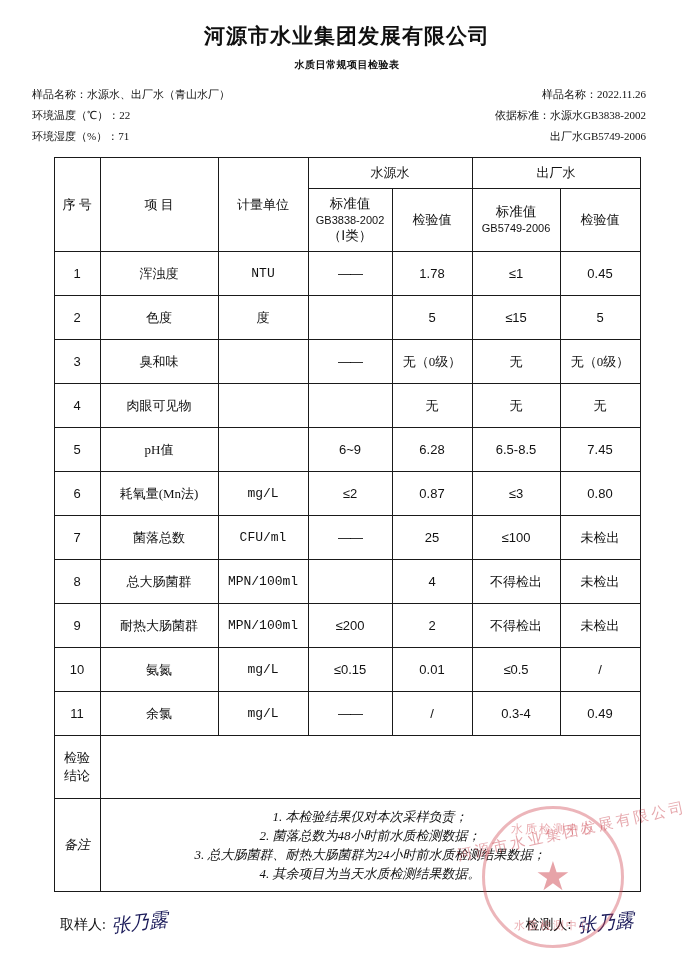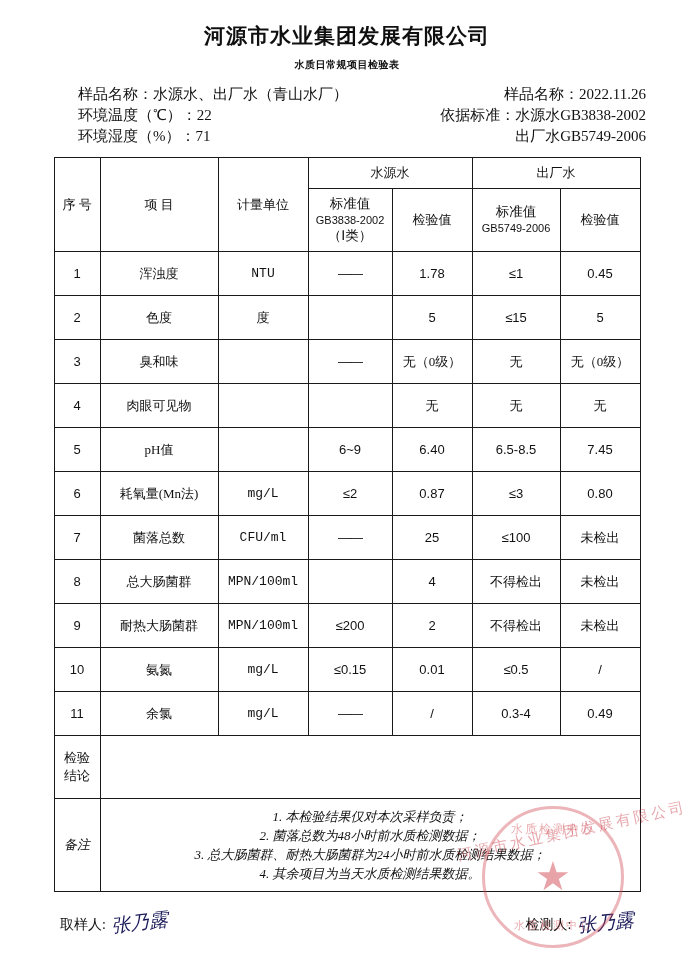--- a/index.html
+++ b/index.html
@@ -32,22 +32,22 @@
   }
   .subtitle {
     text-align: center;
     font-size: 10px;
     font-weight: bold;
     margin-top: 8px;
     letter-spacing: 0.5px;
   }
   .meta {
     margin: 12px 0 0 0;
-    padding: 0 48px 0 78px;
-    font-size: 15px;
+    padding: 0 48px 0 32px;
+    font-size: 11px;
     line-height: 21px;
   }
   .meta-row {
     display: flex;
     justify-content: space-between;
     align-items: baseline;
     white-space: nowrap;
   }
   .meta-left { text-align: left; }
   .meta-right { text-align: right; }
@@ -276,21 +276,21 @@
         <td class="val dash"></td>
         <td class="cn">无</td>
         <td class="cn">无</td>
         <td class="cn bold">无</td>
       </tr>
       <tr class="data-row">
         <td class="num">5</td>
         <td class="item">pH值</td>
         <td class="cn"></td>
         <td class="val">6~9</td>
-        <td class="val">6.40</td>
+        <td class="val">6.28</td>
         <td class="val">6.5-8.5</td>
         <td class="val bold">7.45</td>
       </tr>
       <tr class="data-row">
         <td class="num">6</td>
         <td class="item">耗氧量(Mn法)</td>
         <td class="unit">mg/L</td>
         <td class="val">≤2</td>
         <td class="val">0.87</td>
         <td class="val">≤3</td>

